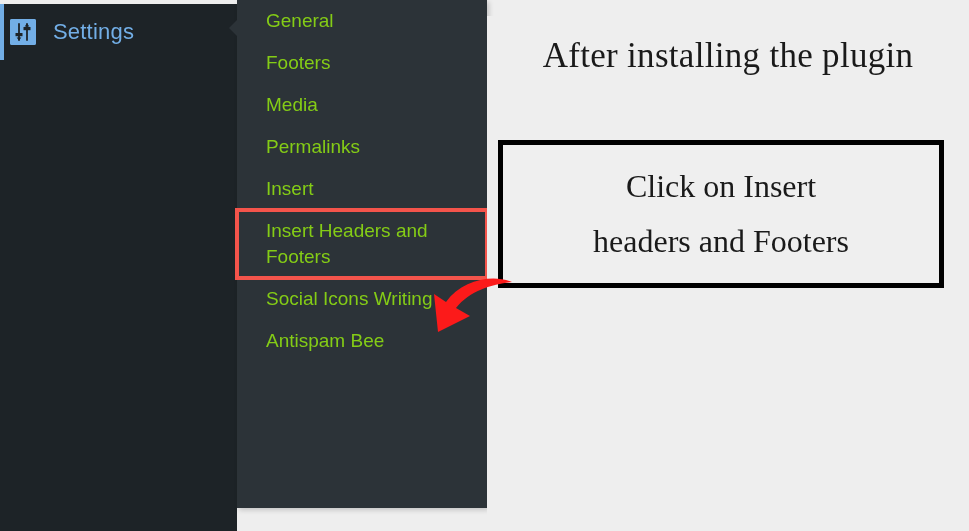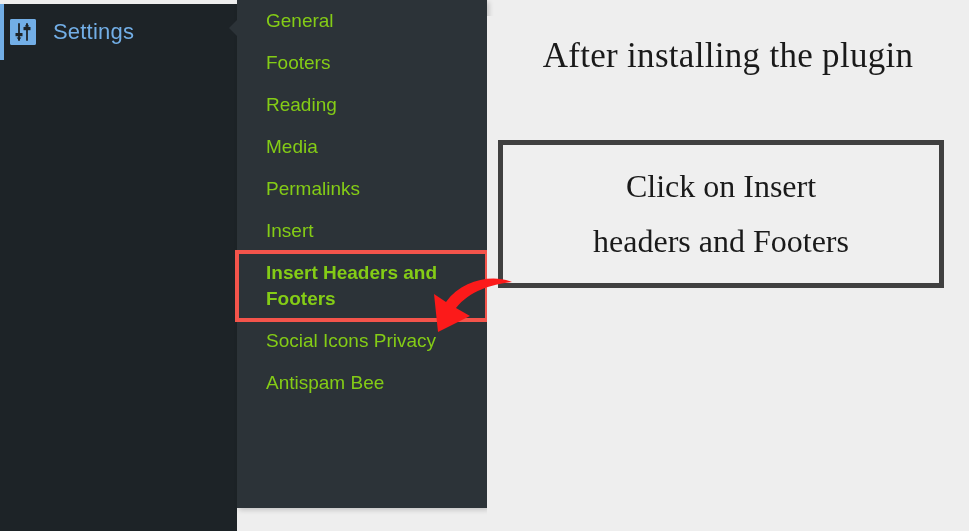--- a/index.html
+++ b/index.html
@@ -84,21 +84,20 @@
     color: #84cc16;
     font-size: 19px;
     line-height: 26px;
     padding: 8px 10px 8px 29px;
     white-space: pre-line;
   }
   .menu-item.highlighted {
     outline: 4px solid #f4544b;
     outline-offset: -2px;
     position: relative;
-    font-weight: bold;
   }
 
   
   .content-area {
     position: absolute;
     left: 487px; top: 16px;
     width: 482px; height: 531px;
     background: #eeeeee;
   }
   .headline {
@@ -109,21 +108,21 @@
     font-family: "Liberation Serif", serif;
     font-size: 35px;
     color: #1a1a1a;
     letter-spacing: .3px;
   }
   .callout-box {
     position: absolute;
     left: 11px; top: 124px;
     width: 446px;
     height: 148px;
-    border: 5px solid #404040;
+    border: 5px solid #000000;
     background: #efefef;
     display: flex;
     align-items: center;
     justify-content: center;
   }
   .callout-text {
     font-family: "Liberation Serif", serif;
     font-size: 32px;
     color: #1a1a1a;
     text-align: center;
@@ -161,27 +160,26 @@
         </svg>
       </span>
       <span class="settings-label">Settings</span>
     </div>
   </div>
 
   <div class="flyout">
     <div class="menu-list">
         <div class="menu-item">General</div>
         <div class="menu-item">Footers</div>
-        <div class="menu-item">Reading</div>
         <div class="menu-item">Media</div>
         <div class="menu-item">Permalinks</div>
         <div class="menu-item">Insert</div>
         <div class="menu-item highlighted">Insert Headers and
 Footers</div>
-        <div class="menu-item">Social Icons Privacy</div>
+        <div class="menu-item">Social Icons Writing</div>
         <div class="menu-item">Antispam Bee</div>
       </div>
   </div>
   <div class="flyout-arrow"></div>
 
   <div class="content-area">
     <div class="headline">After installing the plugin</div>
     <div class="callout-box">
       <div class="callout-text">Click on Insert
 headers and Footers</div>

